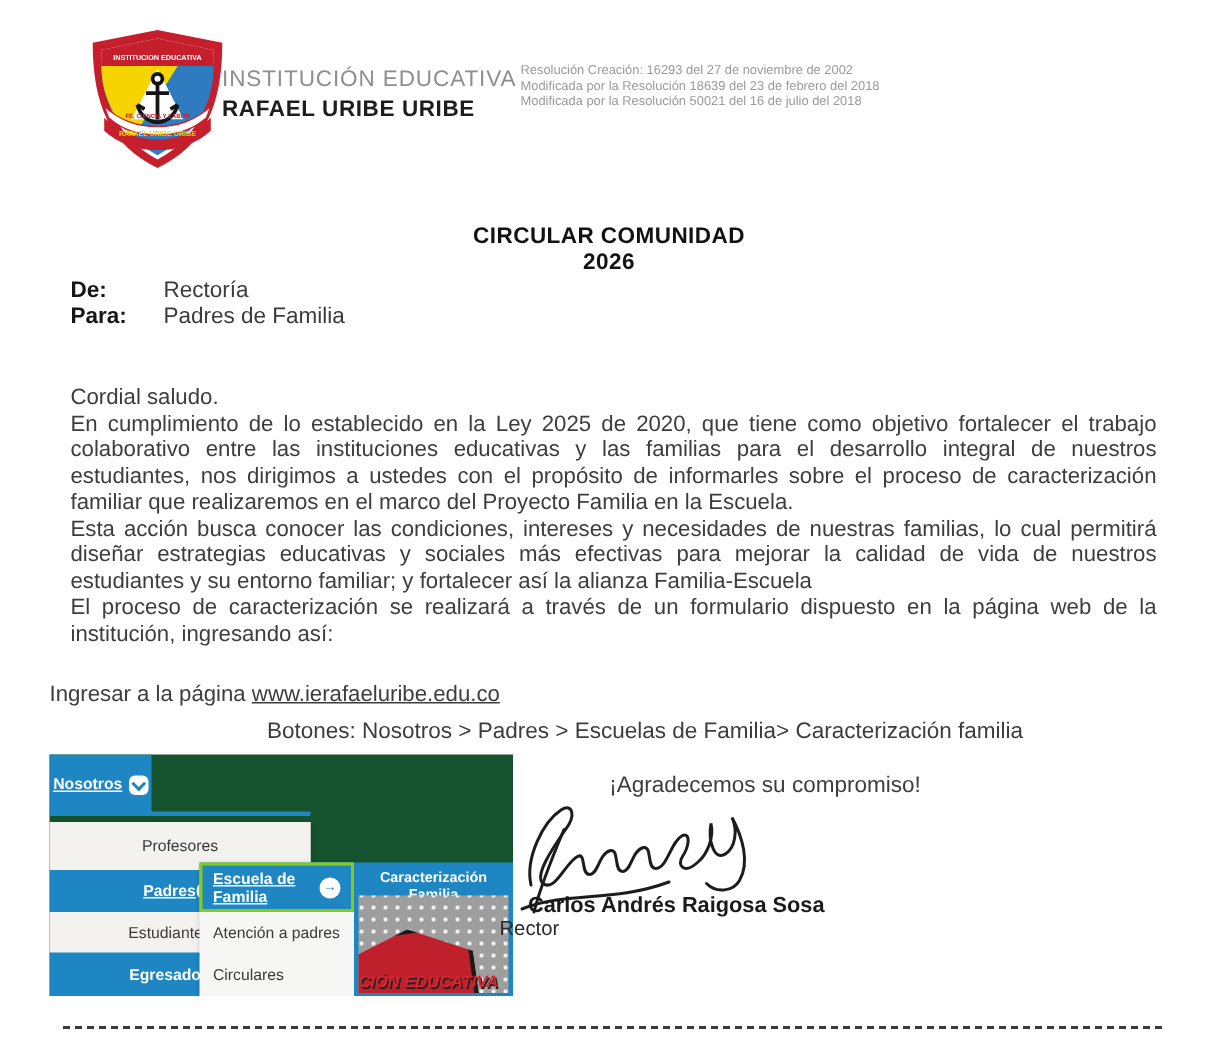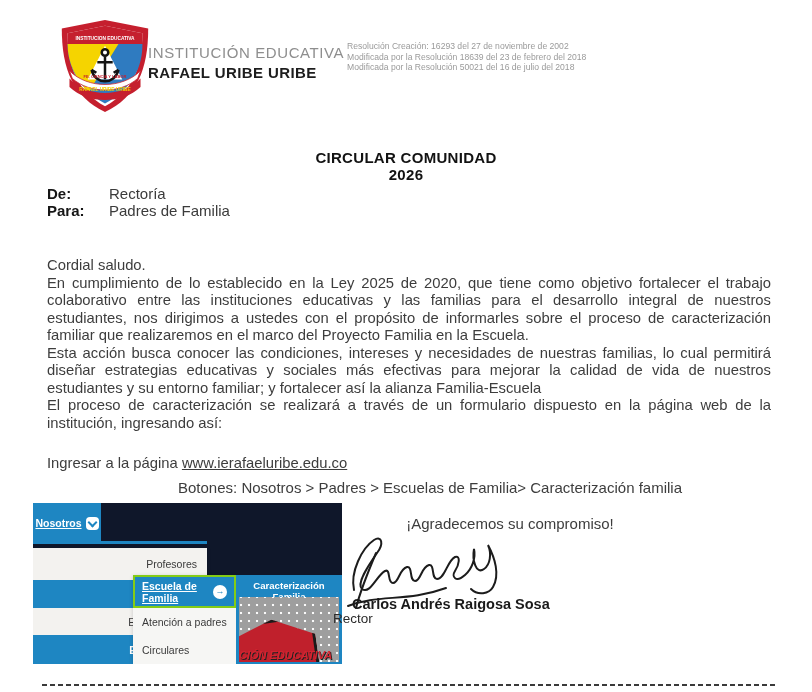--- a/index.html
+++ b/index.html
@@ -20,36 +20,36 @@
            font-weight:bold; color:#121212; font-size:15px; line-height:17px; letter-spacing:.3px;margin-top:12px; }
   
   .meta { position:absolute; left:47px; top:185px; font-size:15px; line-height:17px; }
   .meta-row { display:flex; }
   .meta-row .lbl { width:62px; font-weight:bold; color:#161616; }
   .meta-row .val { color:#3b3b3b; }
   
   .bodytext { position:absolute; left:47px; top:257px; width:724px;
               font-size:14.8px; line-height:17.5px; color:#3d3d3d; text-align:justify; }
   .bodytext p { margin:0; }
-  .linkline { position:absolute; left:47px; top:455px; font-size:14.8px; color:#3d3d3d;text-align:right; }
+  .linkline { position:absolute; left:33px; top:455px; font-size:14.8px; color:#3d3d3d;text-align:right; }
   .linkline .url { text-decoration:underline; color:#3d3d3d; }
   .btnline { position:absolute; left:178px; top:479px; font-size:15px; color:#3d3d3d; }
   
   .shot { position:absolute; left:33px; top:503px; width:309px; height:161px;
-          background:#0f172a; overflow:hidden; font-family:"Liberation Sans", sans-serif; }
+          background:#14532d; overflow:hidden; font-family:"Liberation Sans", sans-serif; }
   .nos-tab { position:absolute; left:0; top:0; width:68px; height:40px; background:#1e86c2;
              display:flex; align-items:center; justify-content:center; gap:4px; }
   .nos-tab .t { color:#fff; font-weight:bold; font-size:10.5px; text-decoration:underline; }
   .chev { width:13px; height:13px; background:#fff; border-radius:4px; position:relative; flex:0 0 auto; }
   .chev::after { content:""; position:absolute; left:3.5px; top:2.5px; width:5px; height:5px;
                  border-right:2px solid #1e86c2; border-bottom:2px solid #1e86c2; transform:rotate(45deg); }
   .nos-strip { position:absolute; left:0; top:38px; width:174px; height:3px; background:#1e86c2; }
   .dd { position:absolute; left:0; top:45px; width:174px; height:116px; background:#f3f2ef;
         box-shadow:0 1px 4px rgba(0,0,0,.18); }
-  .dd-row { display:flex; align-items:center; justify-content:flex-end; padding:0 10px; font-size:10.5px; }
+  .dd-row { display:flex; align-items:center; justify-content:center; padding:0 10px; font-size:10.5px; }
   .dd-row.light { color:#3a3a3a; background:#f3f2ef; }
   .dd-row.blue  { color:#fff; background:#1e86c2; font-weight:bold; }
   .r-prof { height:32px; } .r-padr { height:28px; } .r-estu { height:27px; } .r-egre { height:29px; }
   .u { text-decoration:underline; }
   .arrow { width:14px; height:14px; border-radius:50%; display:flex; align-items:center;
            justify-content:center; font-size:9px; line-height:1; flex:0 0 auto; }
   .arrow.solid { background:#fff; color:#1e86c2; }
   .arrow.odark { border:1.3px solid #4a4a4a; color:#4a4a4a; }
   .arrow.owhite{ border:1.3px solid #fff; color:#fff; }
   .sub { position:absolute; left:100px; top:72px; width:103px; height:90px; background:#f6f6f4;

